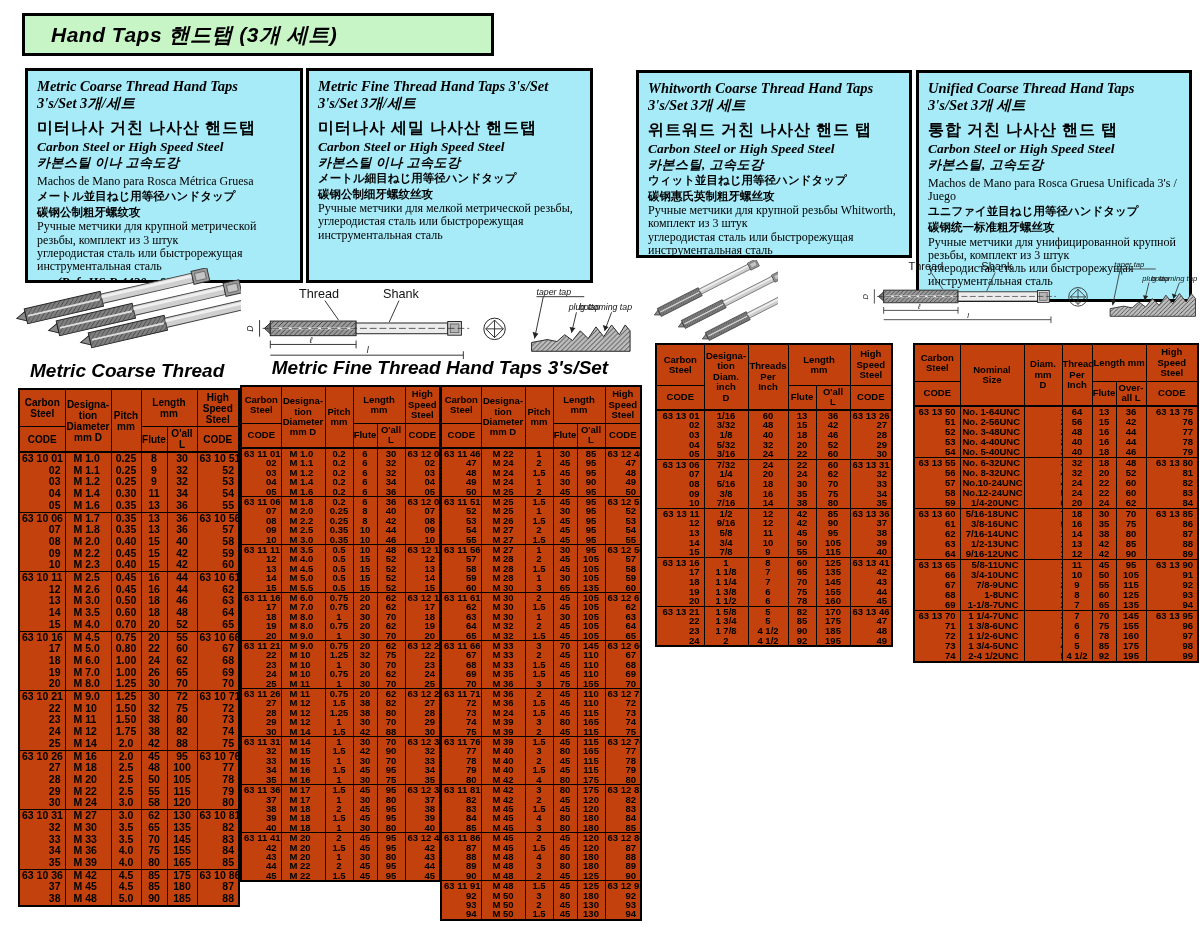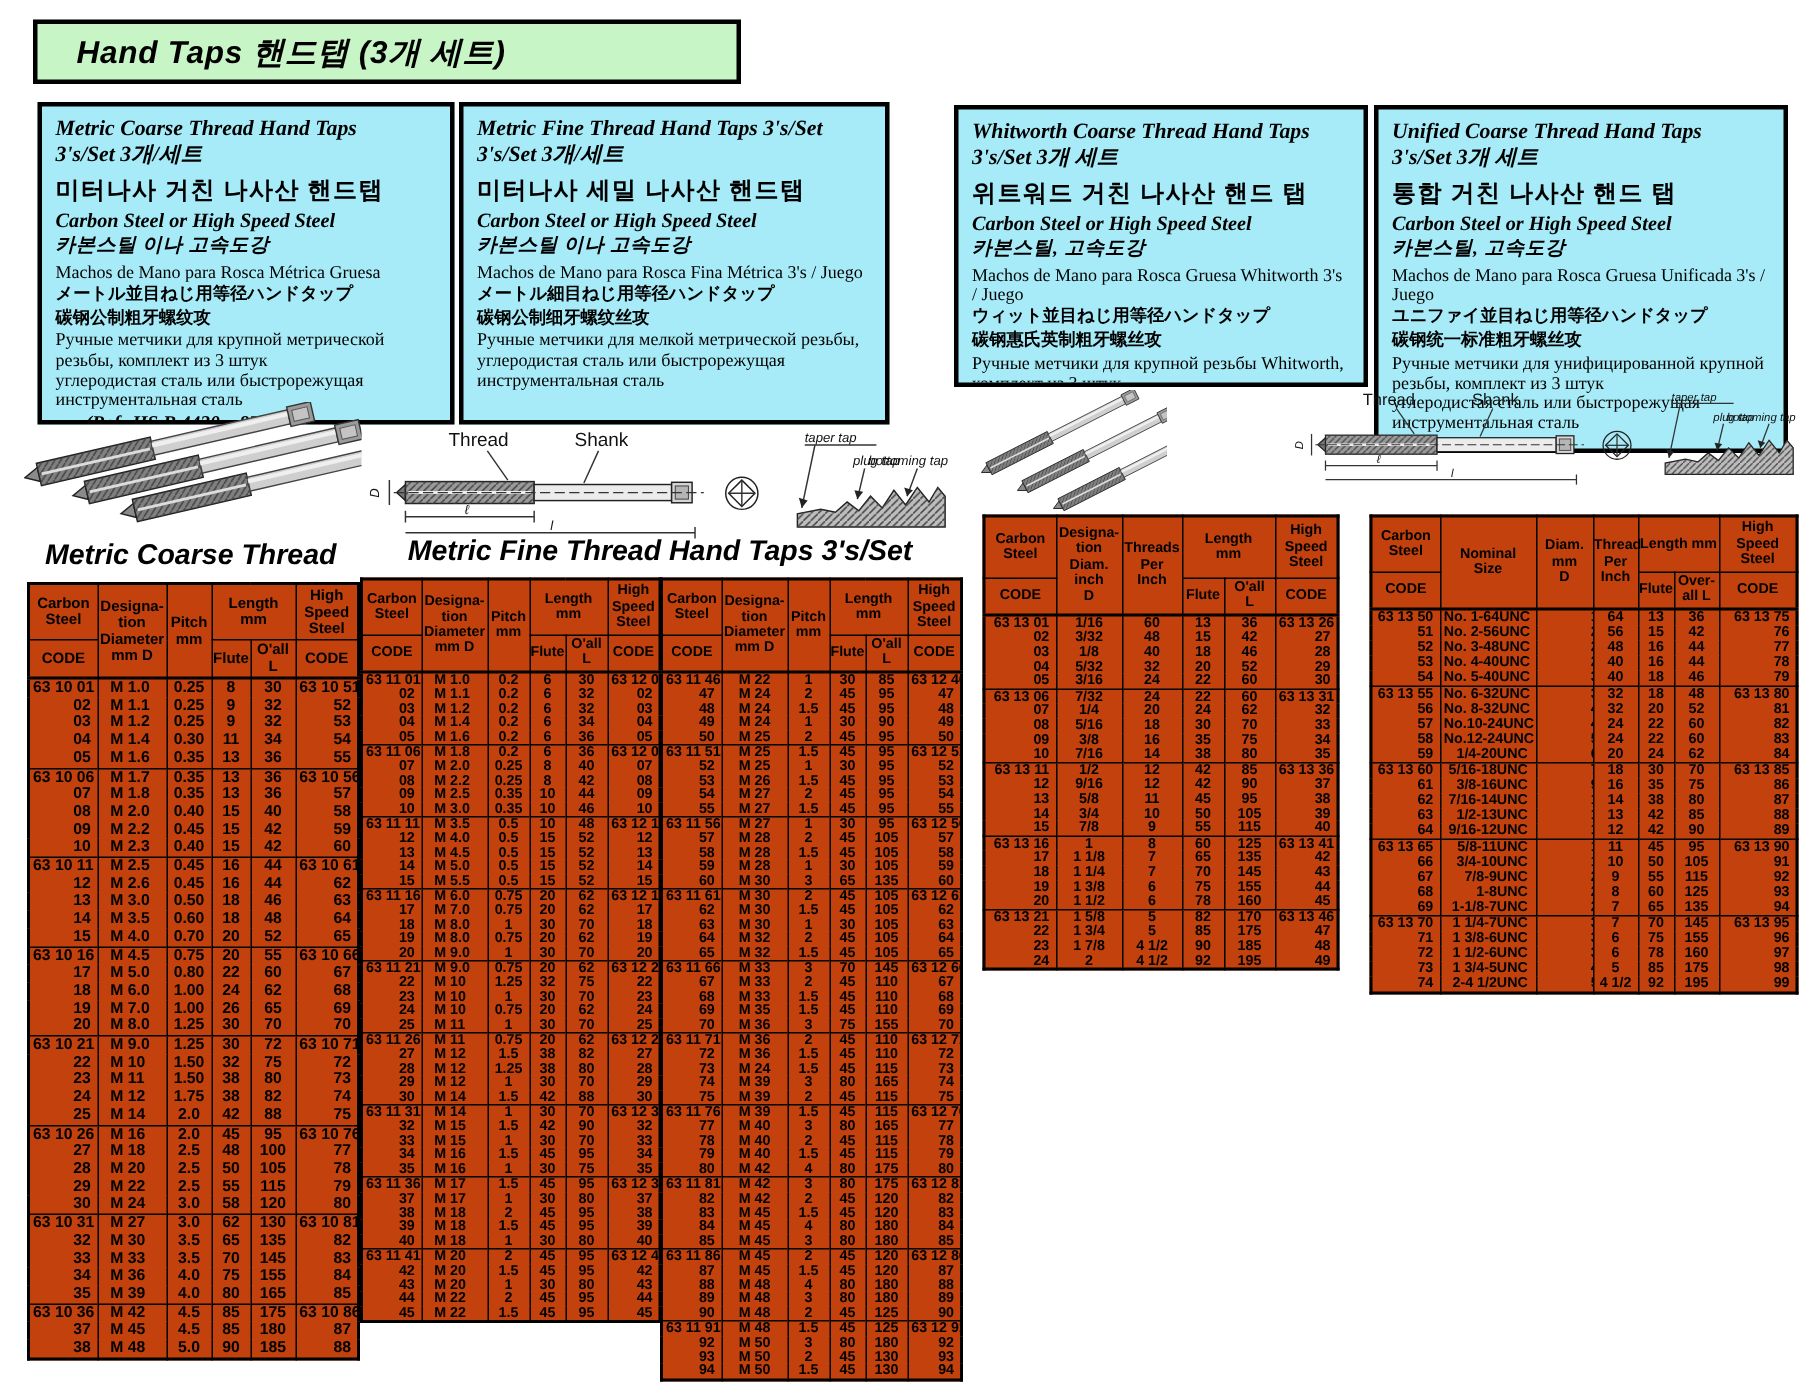--- a/index.html
+++ b/index.html
@@ -119,35 +119,33 @@
 углеродистая сталь или быстрорежущая
 инструментальная сталь</div>
   <div class="bx-ref">(Ref. JIS B 4430 – 87)</div>
 </div>
 <div id="box2" class="abs infobox">
   <div class="bx-title">Metric Fine Thread Hand Taps 3's/Set
 3's/Set  3개/세트</div>
   <div class="bx-kr">미터나사 세밀 나사산 핸드탭</div>
   <div class="bx-steel">Carbon Steel or High Speed Steel</div>
   <div class="bx-steel-kr">카본스틸 이나 고속도강</div>
-  <div class="bx-es">Machos de Mano para Rosca Fina Métrica 3's / Juego</div>
   <div class="bx-jp">メートル細目ねじ用等径ハンドタップ</div>
   <div class="bx-cn">碳钢公制细牙螺纹丝攻</div>
   <div class="bx-ru">Ручные метчики для мелкой метрической резьбы,
 углеродистая сталь или быстрорежущая
 инструментальная сталь</div>
 
 </div>
 <div id="box3" class="abs infobox">
   <div class="bx-title">Whitworth Coarse Thread Hand Taps
 3's/Set  3개 세트</div>
   <div class="bx-kr">위트워드 거친 나사산 핸드 탭</div>
   <div class="bx-steel">Carbon Steel or High Speed Steel</div>
   <div class="bx-steel-kr">카본스틸, 고속도강</div>
-  <div class="bx-es">Machos de Mano para Rosca Gruesa Whitworth 3's / Juego</div>
   <div class="bx-jp">ウィット並目ねじ用等径ハンドタップ</div>
   <div class="bx-cn">碳钢惠氏英制粗牙螺丝攻</div>
   <div class="bx-ru">Ручные метчики для крупной резьбы Whitworth,
 комплект из 3 штук
 углеродистая сталь или быстрорежущая
 инструментальная сталь</div>
 </div>
 <div id="box4" class="abs infobox">
   <div class="bx-title">Unified Coarse Thread Hand Taps
 3's/Set  3개 세트</div>

